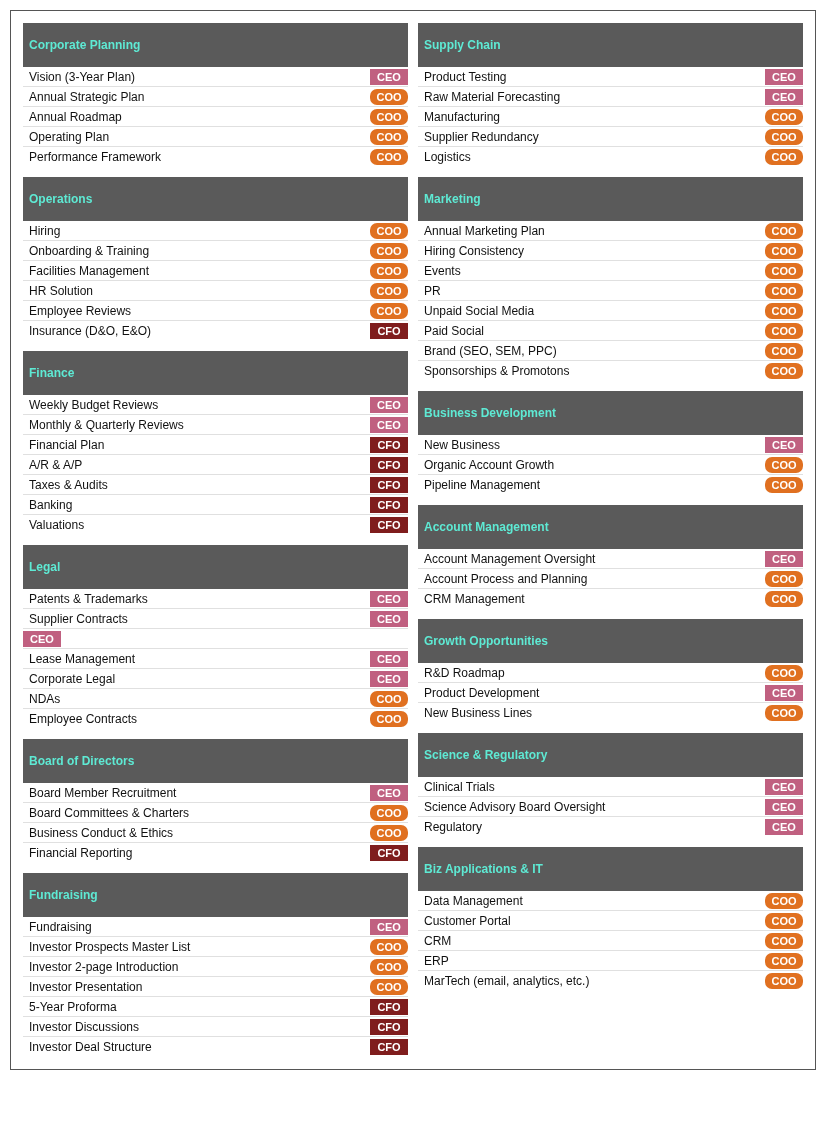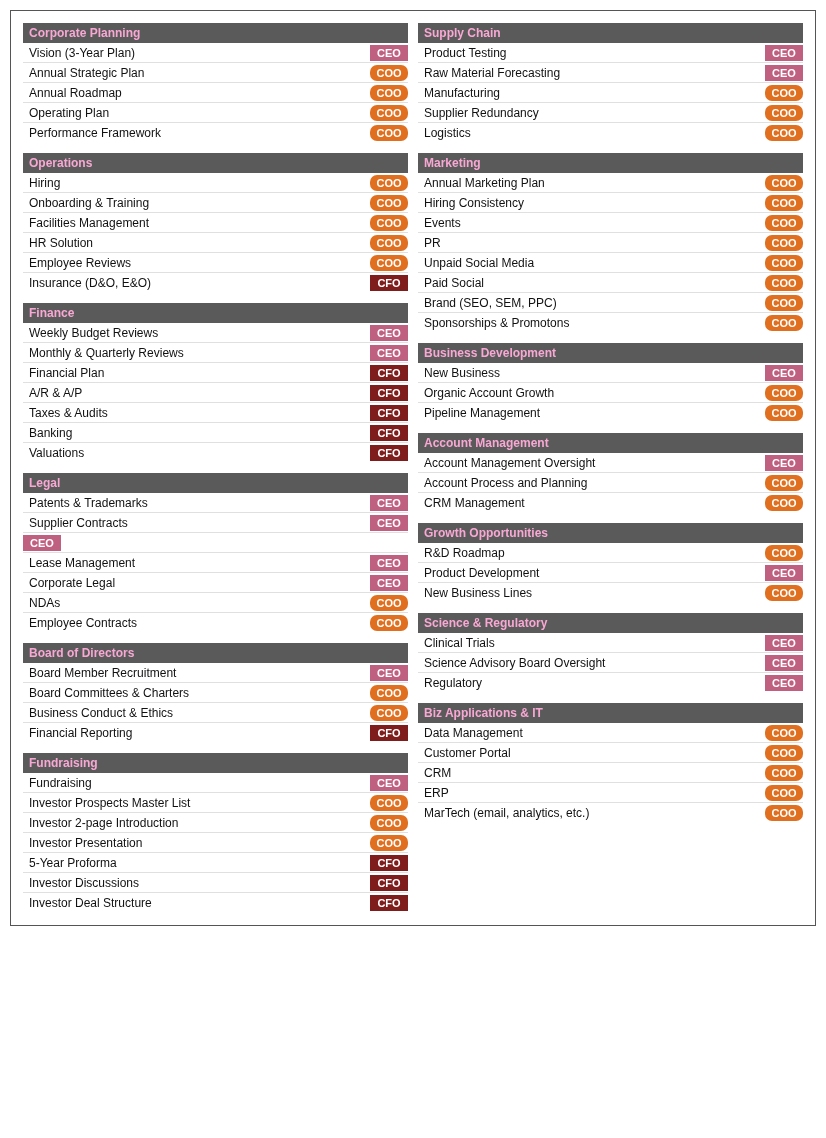--- a/index.html
+++ b/index.html
@@ -26,24 +26,24 @@
       flex: 1;
       display: flex;
       flex-direction: column;
       gap: 10px;
     }
     .section {
       width: 100%;
     }
     .section-header {
       background: #5a5a5a;
-      color: #f9a8d4;
+      color: #5eead4;
       font-weight: bold;
       font-size: 12px;
-      padding: 3px 6px;
+      padding: 15px 6px;
       margin-bottom: 0;
     }
     .section-row {
       display: flex;
       align-items: center;
       border-bottom: 1px solid #e0e0e0;
       min-height: 20px;
     }
     .section-row:last-child {
       border-bottom: none;

